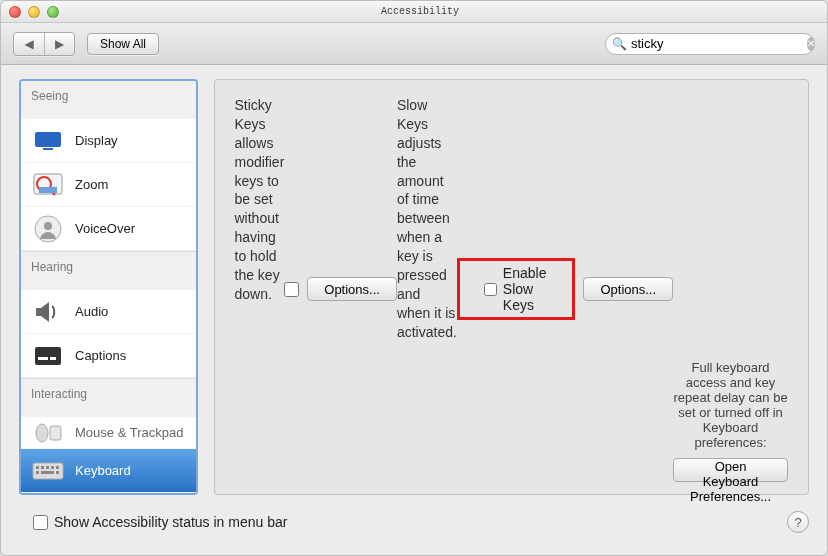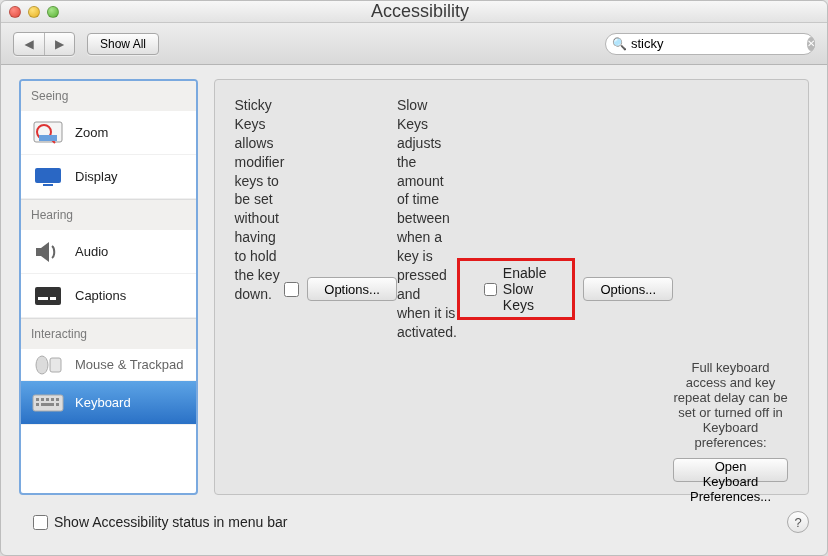--- a/index.html
+++ b/index.html
@@ -29,21 +29,21 @@
   position: relative;
   border-radius: 6px 6px 0 0;
 }
 .traffic { display: flex; gap: 7px; margin-left: 8px; }
 .tl { width: 12px; height: 12px; border-radius: 50%; border: 1px solid rgba(0,0,0,0.2); }
 .tl.red { background: radial-gradient(circle at 35% 30%, #ff8b82, #e1493d); }
 .tl.yellow { background: radial-gradient(circle at 35% 30%, #ffe27a, #e6b024); }
 .tl.green { background: radial-gradient(circle at 35% 30%, #a7e58a, #58b033); }
 .titlebar .title {
   position: absolute; left: 12px; right: 0; text-align: center;
-  font-size: 18px; color: #3a3a3a; font-weight: normal;
+  font-size: 10px; color: #3a3a3a; font-weight: normal; font-family: Liberation Mono, monospace;
 }
 .toolbar {
   height: 42px;
   background: linear-gradient(#ededed, #d9d9d9);
   border-bottom: 1px solid #b5b5b5;
   display: flex;
   align-items: center;
   padding: 0 12px;
   gap: 12px;
 }
@@ -92,21 +92,21 @@
 .sidebar {
   width: 226px;
   border: 2px solid #7aa9df;
   border-radius: 4px;
   background: #fff;
   overflow: hidden;
   display: flex; flex-direction: column;
 }
 .section-header {
   font-size: 12px; color: #7a7a7a;
-  padding: 8px 10px 8px 10px;
+  padding: 8px 10px 16px 10px;
   background: #f1f0ee;
   border-top: 1px solid #dcdcdc;
 }
 .section-header:first-child { border-top: none; }
 .sidebar-item {
   display: flex; align-items: center; gap: 10px;
   padding: 6px 10px; height: 44px;
   border-bottom: 1px solid #f0f0f0;
 }
 .sidebar-item.selected {
@@ -188,41 +188,51 @@
       <span class="clear">✕</span>
     </div>
   </div>
 
   <div class="content">
 
     <div class="sidebar">
       <div class="section-header">Seeing</div>
 
       <div class="sidebar-item">
+        <span class="icon monitor">
+          <svg width="30" height="22" viewBox="0 0 30 22">
+              <rect x="2" y="2" width="26" height="15" rx="2"></rect>
+              <rect x="10" y="18" width="10" height="2" fill="#bbb"></rect>
+            </svg>
+        </span>
+        <span>Display</span>
+      </div>
+
+      <div class="sidebar-item">
         <span class="icon">
           <svg width="30" height="24" viewBox="0 0 30 24">
               <rect x="1" y="1" width="28" height="20" rx="2" fill="#f5f5f5" stroke="#999"></rect>
               <circle cx="11" cy="11" r="7" fill="none" stroke="#d33" stroke-width="2"></circle>
               <line x1="16" y1="16" x2="22" y2="22" stroke="#d33" stroke-width="2"></line>
               <rect x="6" y="14" width="18" height="6" fill="#6aa0dd"></rect>
             </svg>
         </span>
         <span>Zoom</span>
       </div>
 
       <div class="sidebar-item">
-        <span class="icon monitor">
-          <svg width="30" height="22" viewBox="0 0 30 22">
-              <rect x="2" y="2" width="26" height="15" rx="2"></rect>
-              <rect x="10" y="18" width="10" height="2" fill="#bbb"></rect>
-            </svg>
-        </span>
-        <span>Display</span>
-      </div>
-
+        <span class="icon">
+          <svg width="28" height="28" viewBox="0 0 28 28">
+              <circle cx="14" cy="14" r="13" fill="#eee" stroke="#aaa"></circle>
+              <circle cx="14" cy="11" r="4" fill="#999"></circle>
+              <path d="M6 24c1-5 5-7 8-7s7 2 8 7" fill="#999"></path>
+            </svg>
+        </span>
+        <span>VoiceOver</span>
+      </div>
 
       <div class="section-header">Hearing</div>
 
       <div class="sidebar-item">
         <span class="icon speaker">
           <svg width="30" height="24" viewBox="0 0 30 24">
               <path d="M3 8h5l8-6v20l-8-6H3z" fill="#666"></path>
               <path d="M19 6c3 2 3 10 0 12" fill="none" stroke="#666" stroke-width="2"></path>
             </svg>
         </span>

